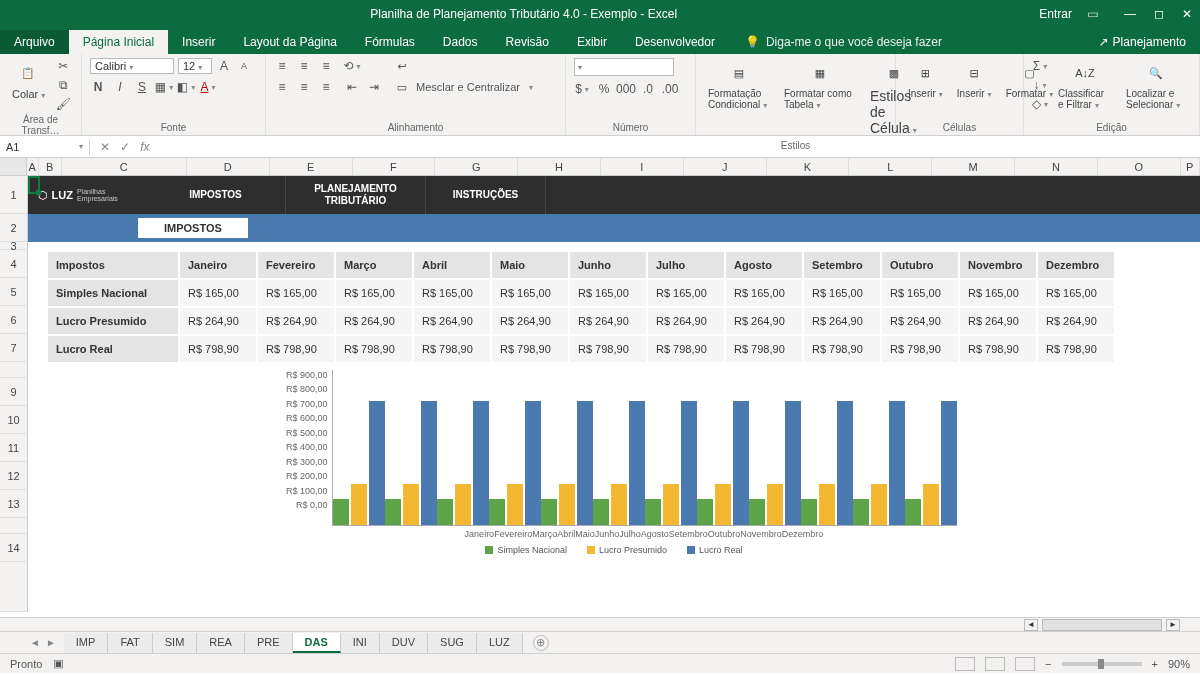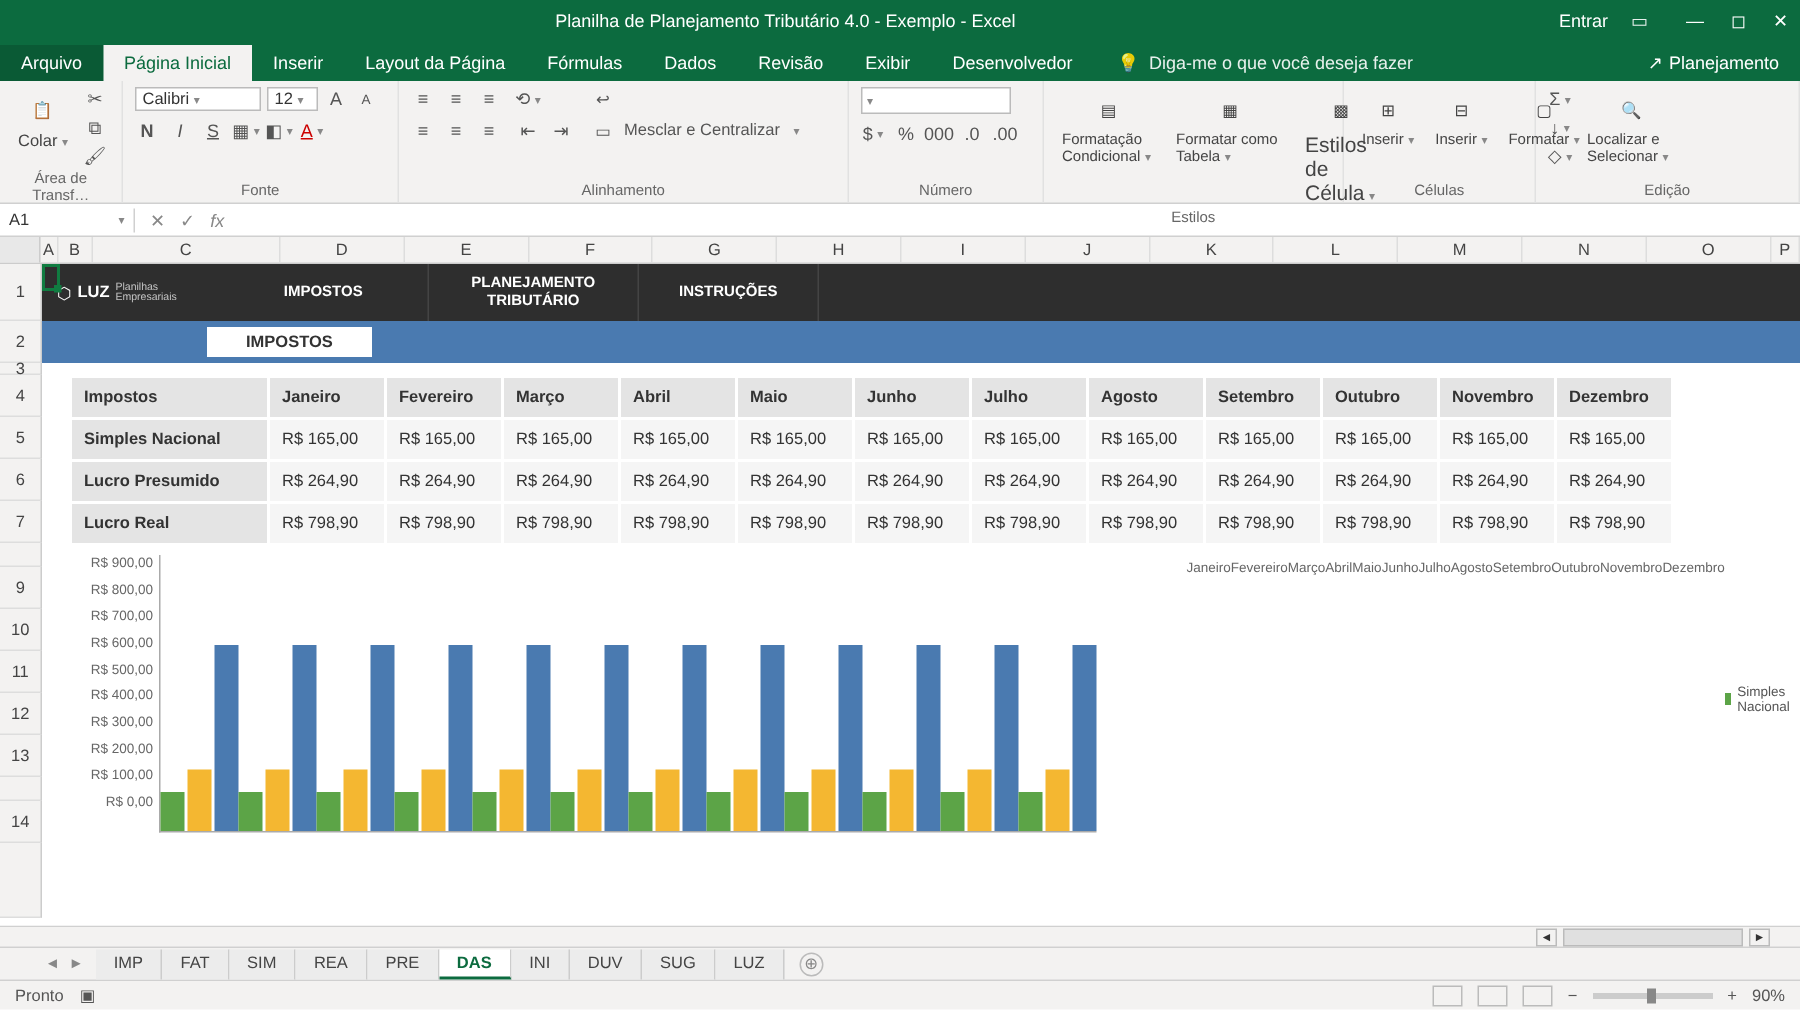--- a/index.html
+++ b/index.html
@@ -71,21 +71,21 @@
 
 
 .tax-table { margin: 0 18px; border-collapse: separate; border-spacing: 2px 2px; }
 .tax-table th { background:#e4e4e4; font-weight:bold; font-size:11px; padding: 7px 8px; text-align:left; }
 .tax-table th.val { text-align:left; width:76px; }
 .tax-table td { font-size:11px; padding: 7px 8px; }
 .tax-table td.lbl { background:#e4e4e4; font-weight:bold; width:130px; }
 .tax-table td.val { background:#f5f5f5; width:76px; text-align:left; }
 
 
-.chart-area { margin: 6px 18px 0; height: 185px; display:flex; flex-direction:row; }
+.chart-area { margin: 6px 18px 0; height: 185px; display:flex; flex-direction:column;align-items:center; }
 .chart-plot { flex:1; display:flex; }
 .y-axis { width:60px; display:flex; flex-direction:column; justify-content:space-between; font-size:9px; color:#666; text-align:right; padding: 0 4px 16px 0; }
 .bars-area { flex:1; display:flex; align-items:flex-end; gap:0; border-left:1px solid #aaa; border-bottom:1px solid #aaa; padding-bottom:0; position:relative; }
 .bar-group { flex:1; display:flex; align-items:flex-end; justify-content:center; gap:2px; position:relative; }
 .bar { width:16px; }
 .x-labels { display:flex; margin-left:60px; }
 .x-lbl { flex:1; text-align:center; font-size:9px; color:#666; padding-top:3px; }
 .legend { display:flex; justify-content:center; gap:20px; font-size:9px; color:#555; margin-top:6px; }
 .leg-item { display:flex; align-items:center; gap:4px; }
 .leg-sq { width:8px; height:8px; }
@@ -278,20 +278,24 @@
     <div class="rgroup-label">Células</div>
   </div>
 
   <div class="rgroup" style="flex:1">
     <div class="rgroup-body">
       <div class="stack" style="gap:3px">
         <span class="mini-ic drop">Σ</span>
         <span class="mini-ic drop">↓</span>
         <span class="mini-ic drop">◇</span>
       </div>
+      <div class="big-btn">
+          <div class="ic">A↓Z</div>
+          <span class="drop" style="font-size:10px;width:54px">Classificar e Filtrar</span>
+        </div>
       <div class="big-btn">
           <div class="ic">🔍</div>
           <span class="drop" style="font-size:10px;width:60px">Localizar e Selecionar</span>
         </div>
     </div>
     <div class="rgroup-label">Edição</div>
   </div>
 </div>
 
 <div class="fxbar">

